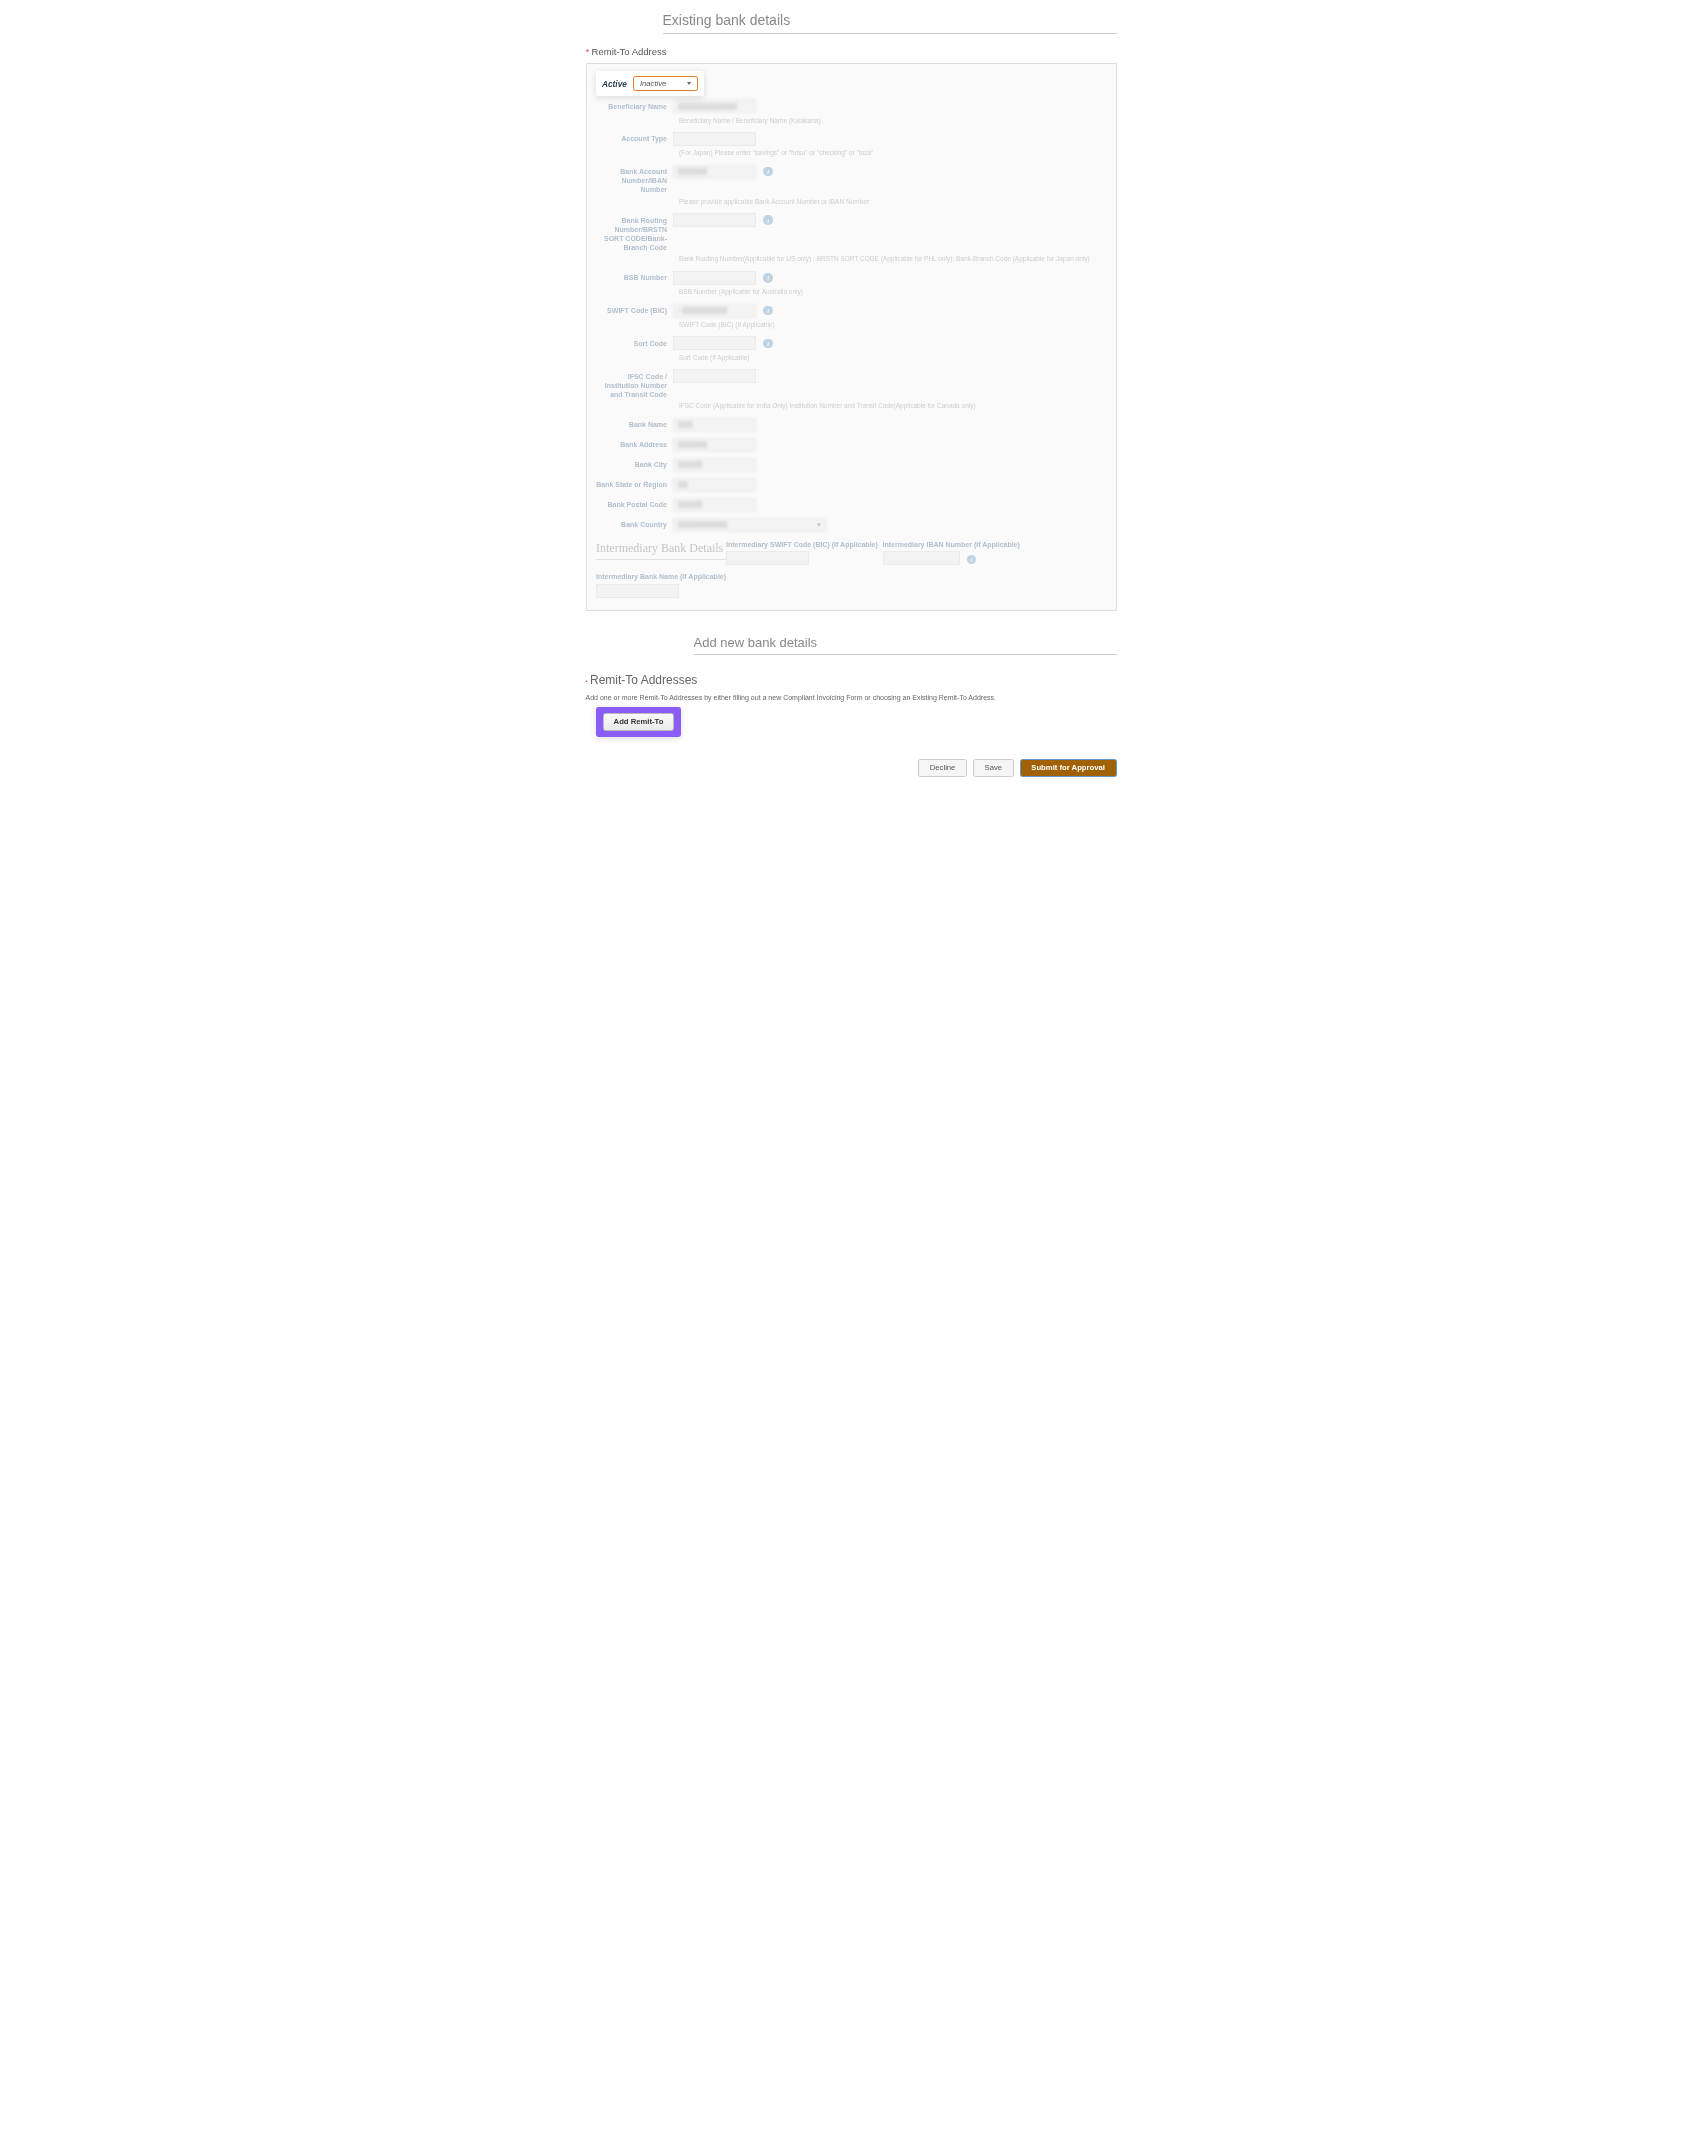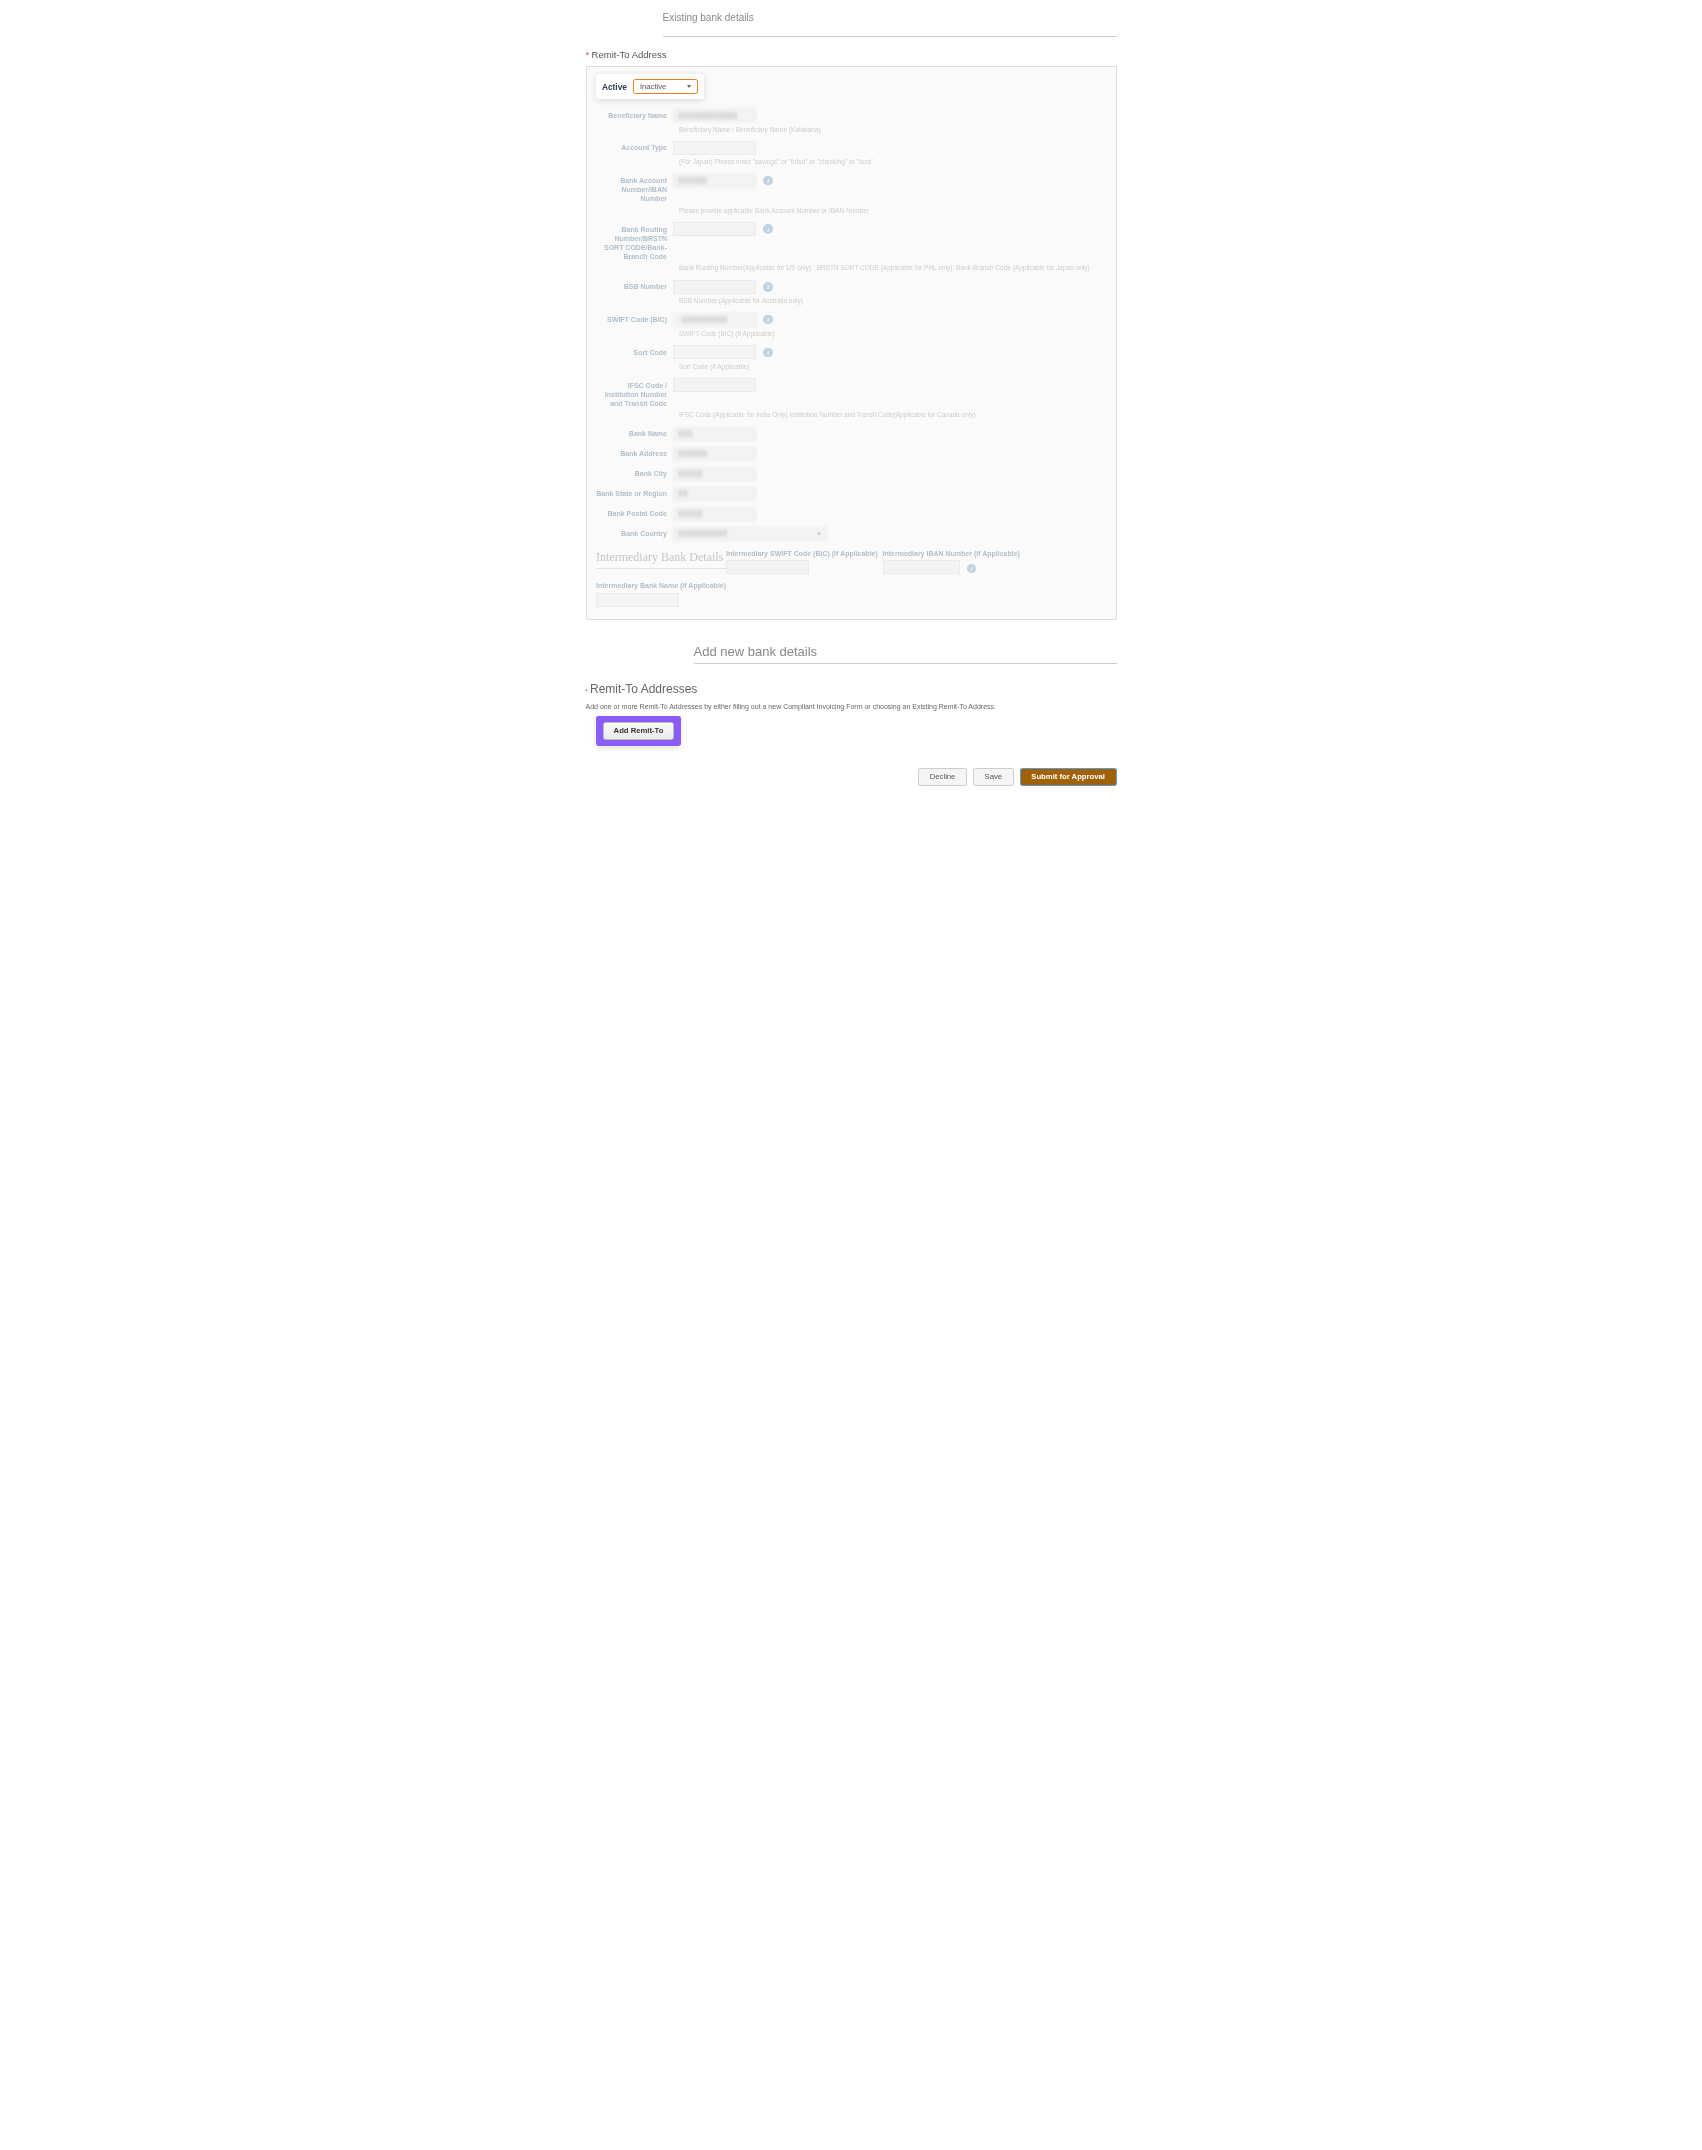--- a/index.html
+++ b/index.html
@@ -1,23 +1,23 @@
 <!DOCTYPE html>
 <html style="font-size:9.5px"><head>
 <meta charset="utf-8">
 <style>
 * { box-sizing: border-box; margin: 0; padding: 0; }
 body { font-family: Arial, Helvetica, sans-serif; background: #fff; color: #333; }
 .page { width: 579px; margin: 0 auto; padding: 12px 24px 24px; background: #fff; border-radius: 9.5px; position: relative; }
-.section-header { font-size: 10px; color: #888; font-weight: 400; border-bottom: 0.6px solid #ccc; padding-bottom: 13px; margin-left: 77px; margin-bottom: 12px; }
+.section-header { font-size: 14px; color: #888; font-weight: 400; border-bottom: 0.6px solid #ccc; padding-bottom: 5px; margin-left: 77px; margin-bottom: 12px; }
 .req-label { font-size: 9.5px; color: #555; margin-bottom: 6px; }
 .req-label .asterisk { color: #d9534f; margin-right: 2.4px; }
 .form-panel { border: 0.6px solid #ddd; padding: 7px 9.5px 12px; background: #fff; position: relative; }
 .overlay { position: absolute; inset: 0; background: rgba(245,245,245,0.55); pointer-events: none; z-index: 1; }
-.tab-row { display: flex; align-items: center; gap: 6px; margin-bottom: 9px; position: relative; z-index: 3; }
+.tab-row { display: flex; align-items: center; gap: 6px; margin-bottom: 3px; position: relative; z-index: 3; font-style: italic; }
 .tab-highlight { background: #fff; padding: 4.7px 6px; border-radius: 2.4px; box-shadow: 0 1.2px 6px rgba(0,0,0,0.12); display: inline-flex; align-items: center; gap: 6px; }
 .tab-active { font-weight: 700; color: #2c3e50; font-size: 8.3px; }
 .tab-inactive { border: 0.6px solid #e67e22; border-radius: 2.4px; padding: 2.4px 6px; display: inline-flex; align-items: center; gap: 21px; font-size: 7.7px; color: #555; cursor: pointer; }
 .form-row { display: flex; align-items: flex-start; margin-bottom: 3.5px; position: relative; z-index: 0; }
 .form-label { width: 77px; text-align: right; padding-right: 6px; font-size: 7px; font-weight: 700; color: #5a7a9a; padding-top: 2.4px; line-height: 1.3; }
 .form-field { flex: 0 0 auto; }
 .input { width: 83px; height: 14px; background: #f0f0f0; border: 0.6px solid #ddd; padding: 1.2px 3.5px; font-size: 7px; color: #aaa; }
 .input-wide { width: 154px; }
 .helper { font-size: 6.5px; color: #999; margin-left: 83px; margin-bottom: 8.3px; margin-top: 1.2px; position: relative; z-index: 0; }
 .info-icon { display: inline-flex; width: 9.5px; height: 9.5px; border-radius: 50%; background: #7fa8c9; color: #fff; font-size: 6.5px; font-style: italic; font-weight: 700; align-items: center; justify-content: center; margin-left: 4.7px; vertical-align: middle; cursor: help; font-family: Georgia, serif; }

